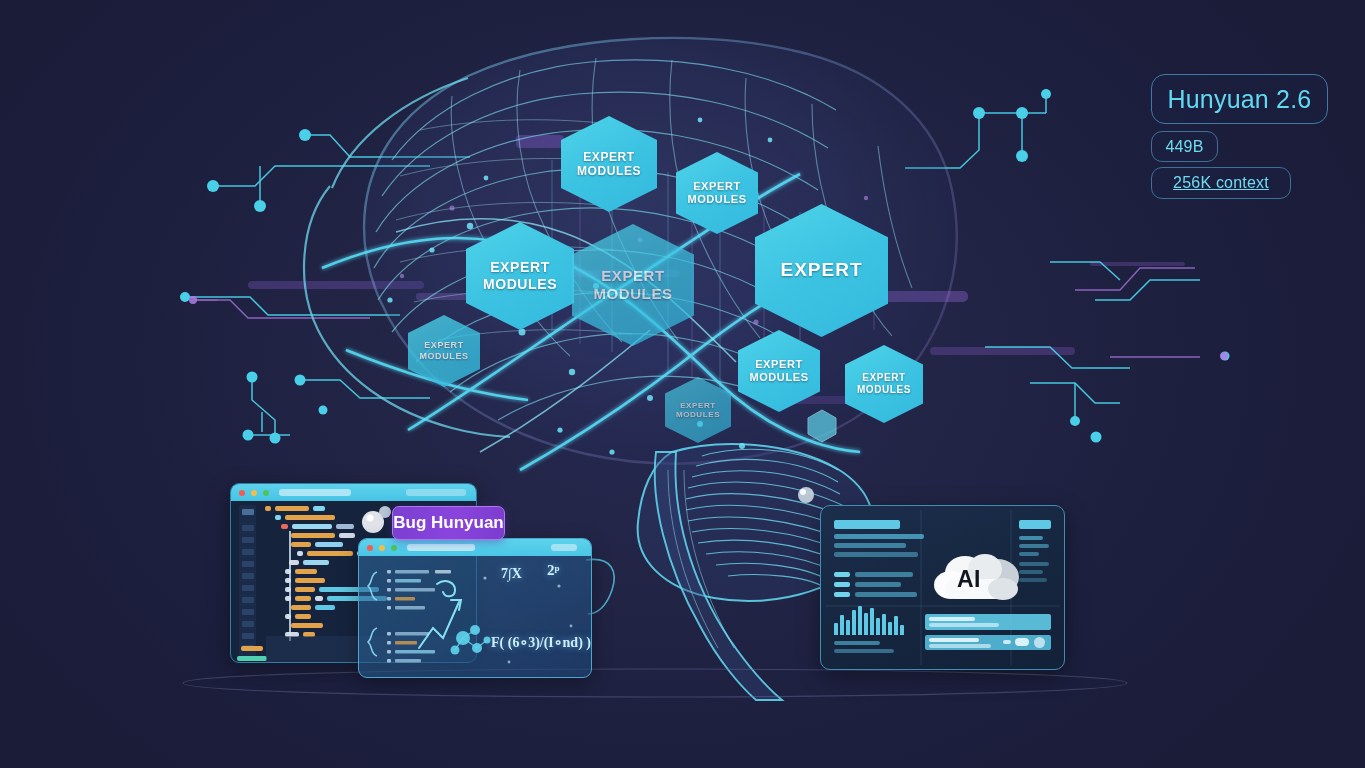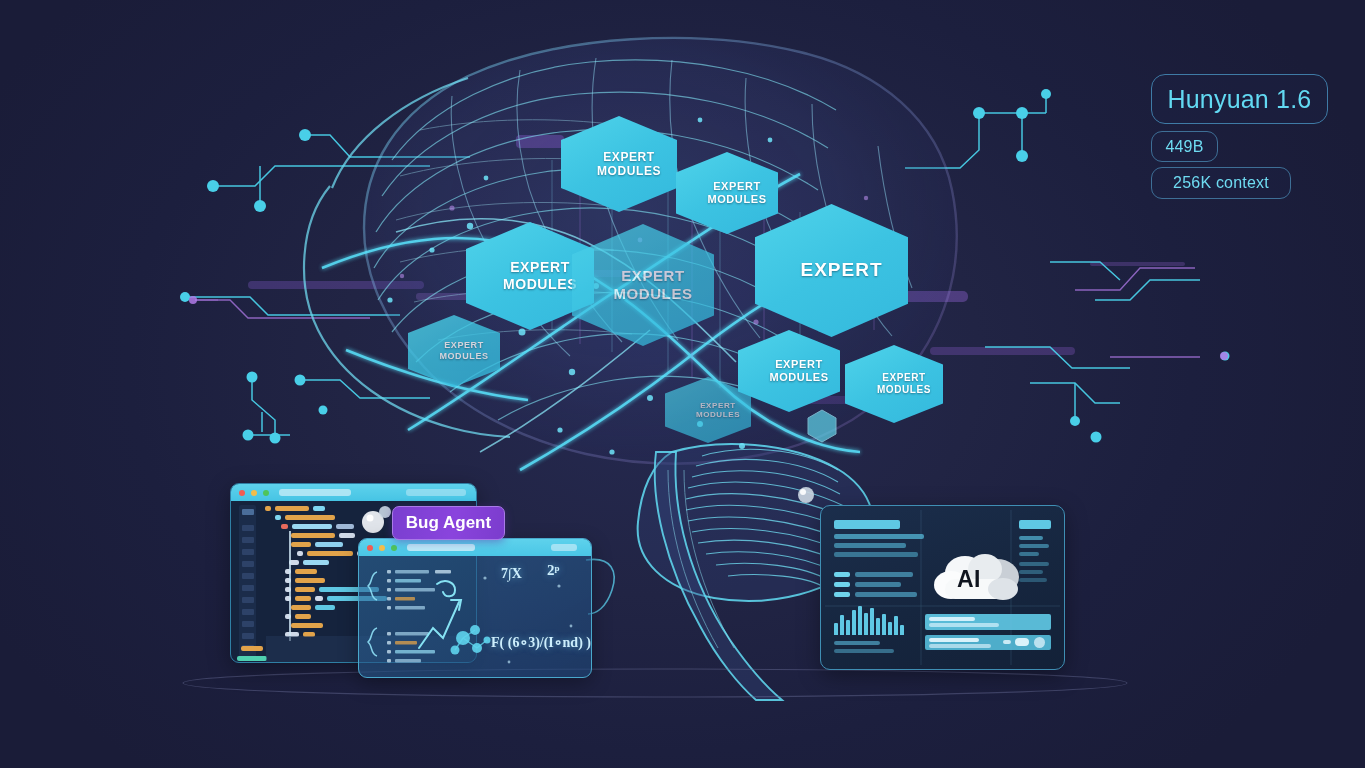--- a/index.html
+++ b/index.html
@@ -12,28 +12,28 @@
   .abs{position:absolute;}
   .svgfull{position:absolute;left:0;top:0;width:1365px;height:768px;pointer-events:none;}
 
   
   .badge{position:absolute;border:1.6px solid #3e6f96;border-radius:11px;
          color:#63d6ef;display:flex;align-items:center;justify-content:center;
          background:rgba(30,35,70,.35);letter-spacing:.2px;}
   #badge-title{left:1151px;top:74px;width:175px;height:48px;font-size:25px;border-radius:14px;
                color:#62d9f2;border-color:#3f7ba6;}
   #badge-params{left:1151px;top:131px;width:65px;height:29px;font-size:16px;color:#6fdcf2;}
-  #badge-context{left:1151px;top:167px;width:138px;height:30px;font-size:16px;color:#6fdcf2;}
+  #badge-context{left:1151px;top:167px;width:138px;height:30px;font-size:16px;color:#6fdcf2;text-decoration:underline;}
 
   
   .hex{position:absolute;display:flex;align-items:center;justify-content:center;
        text-align:center;color:#ffffff;font-weight:600;letter-spacing:.6px;line-height:1.18;
        clip-path:polygon(50% 0%,100% 25%,100% 75%,50% 100%,0% 75%,0% 25%);
        background:linear-gradient(150deg,#4fd3ea 0%,#3cc3e2 50%,#34b9dd 100%);
-       text-shadow:0 1px 2px rgba(10,30,50,.45);padding-left:20px;}
+       text-shadow:0 1px 2px rgba(10,30,50,.45);}
   .hex .hx-in{padding:0 6px;}
   .hex.ghost{opacity:.82;}
 
   
   .pill{position:absolute;display:flex;align-items:center;justify-content:center;
         border-radius:7px;color:#fff;font-weight:600;
         background:linear-gradient(100deg,#7a3fd0 0%,#8a44dd 55%,#7b3ccd 100%);
         border:1.4px solid #a97ae8;box-shadow:0 2px 9px rgba(90,40,160,.45);}
   #pill-bug{left:392px;top:506px;width:111px;height:32px;font-size:17px;}
   #pill-agent{left:819px;top:481px;width:145px;height:29px;font-size:17px;letter-spacing:.1px;}
@@ -292,21 +292,21 @@
       <polygon points="822,410 836,418 836,434 822,442 808,434 808,418" fill="#5fd0e6" opacity=".72" stroke="#9ae6f6" stroke-width="1"></polygon>
     </g>
 
     <ellipse cx="655" cy="683" rx="472" ry="14" fill="none" stroke="#6a6f9a" stroke-width="1.1" opacity=".45"></ellipse>
 
     <g fill="none" stroke="#59c8e6" stroke-width="1.6" opacity=".8">
       <path d="M586,560 C612,556 618,572 612,590 C606,608 596,614 588,614"></path>
     </g>
   </svg>
 
-  <div class="badge" id="badge-title">Hunyuan 1.6</div>
+  <div class="badge" id="badge-title">Hunyuan 2.6</div>
   <div class="badge" id="badge-params">449B</div>
   <div class="badge" id="badge-context">256K context</div>
 
   <div class="hex" style="left:561px;top:116px;width:96px;height:96px;font-size:12px;">
     <div class="hx-in"><span>EXPERT</span><br>
     <span>MODULES</span></div>
   </div>
 
   <div class="hex" style="left:676px;top:152px;width:82px;height:82px;font-size:11px;">
     <div class="hx-in"><span>EXPERT</span><br>
@@ -482,21 +482,21 @@
           <circle cx="150" cy="106" r="1.4"></circle>
         </g>
       </svg>
 
       <div class="mathtxt" style="left:142px;top:10px;font-size:14px;">7∫X</div>
       <div class="mathtxt" style="left:188px;top:6px;font-size:15px;">2ᵖ</div>
       <div class="mathtxt" style="left:132px;top:78px;font-size:14px;white-space:nowrap;">F( (6∘3)/(I∘nd) ) ≥ 0)</div>
     </div>
   </div>
 
-  <div class="pill" id="pill-bug">Bug Agent</div>
+  <div class="pill" id="pill-bug">Bug Hunyuan</div>
 
   <div class="win" id="win-dash">
     <div style="position:absolute;inset:0;">
 
       <span class="dblock" style="left:13px;top:14px;width:66px;height:9px;background:#5fc8e4;"></span>
       <span class="dblock" style="left:13px;top:28px;width:90px;height:5px;background:#4ea6c6;opacity:.85;"></span>
       <span class="dblock" style="left:13px;top:37px;width:72px;height:5px;background:#4ea6c6;opacity:.7;"></span>
       <span class="dblock" style="left:13px;top:46px;width:84px;height:5px;background:#4ea6c6;opacity:.6;"></span>
 
       <span class="dblock" style="left:13px;top:66px;width:16px;height:5px;background:#6fd4ec;"></span>

